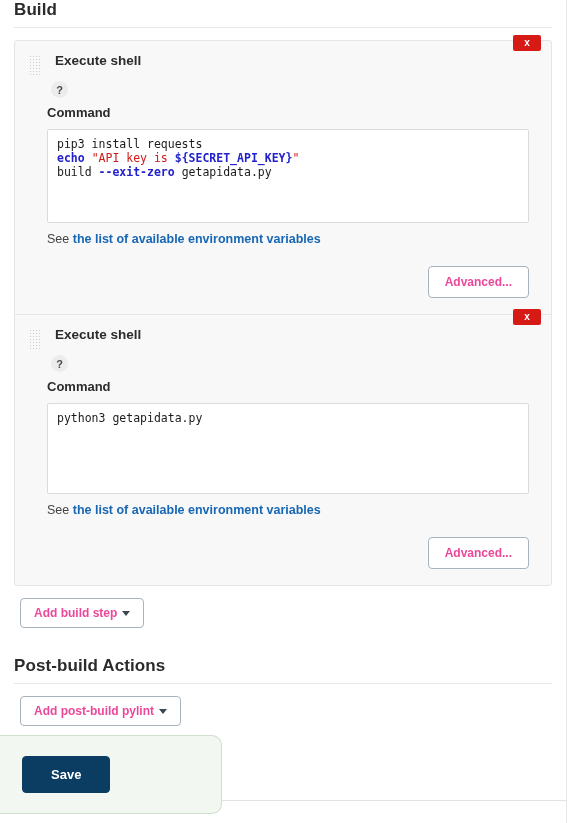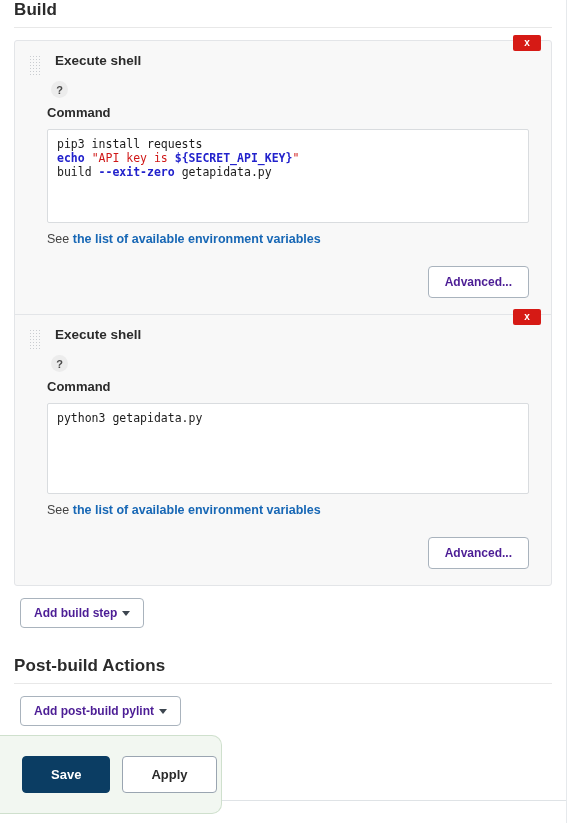--- a/index.html
+++ b/index.html
@@ -158,21 +158,21 @@
     color: #1767b5;
     font-weight: bold;
     text-decoration: none;
   }
 
   
   .btn {
     font-family: "Liberation Sans", sans-serif;
     font-size: 12px;
     font-weight: bold;
-    color: #4c1d95;
+    color: #ec4899;
     background: #ffffff;
     border: 1px solid #a9b3bd;
     border-radius: 4px;
     padding: 7px 13px;
     cursor: pointer;
     line-height: 14px;
   }
   .advanced-row {
     display: flex;
     justify-content: flex-end;
@@ -309,14 +309,13 @@
   </div>
 
 </div>
 
 <div class="right-gutter"></div>
 
 <div class="footer-rule"></div>
 
 <div class="footer-bar">
   <button class="btn-save">Save</button>
-  <button class="btn-apply">Apply</button>
 </div>
 
 </body></html>

